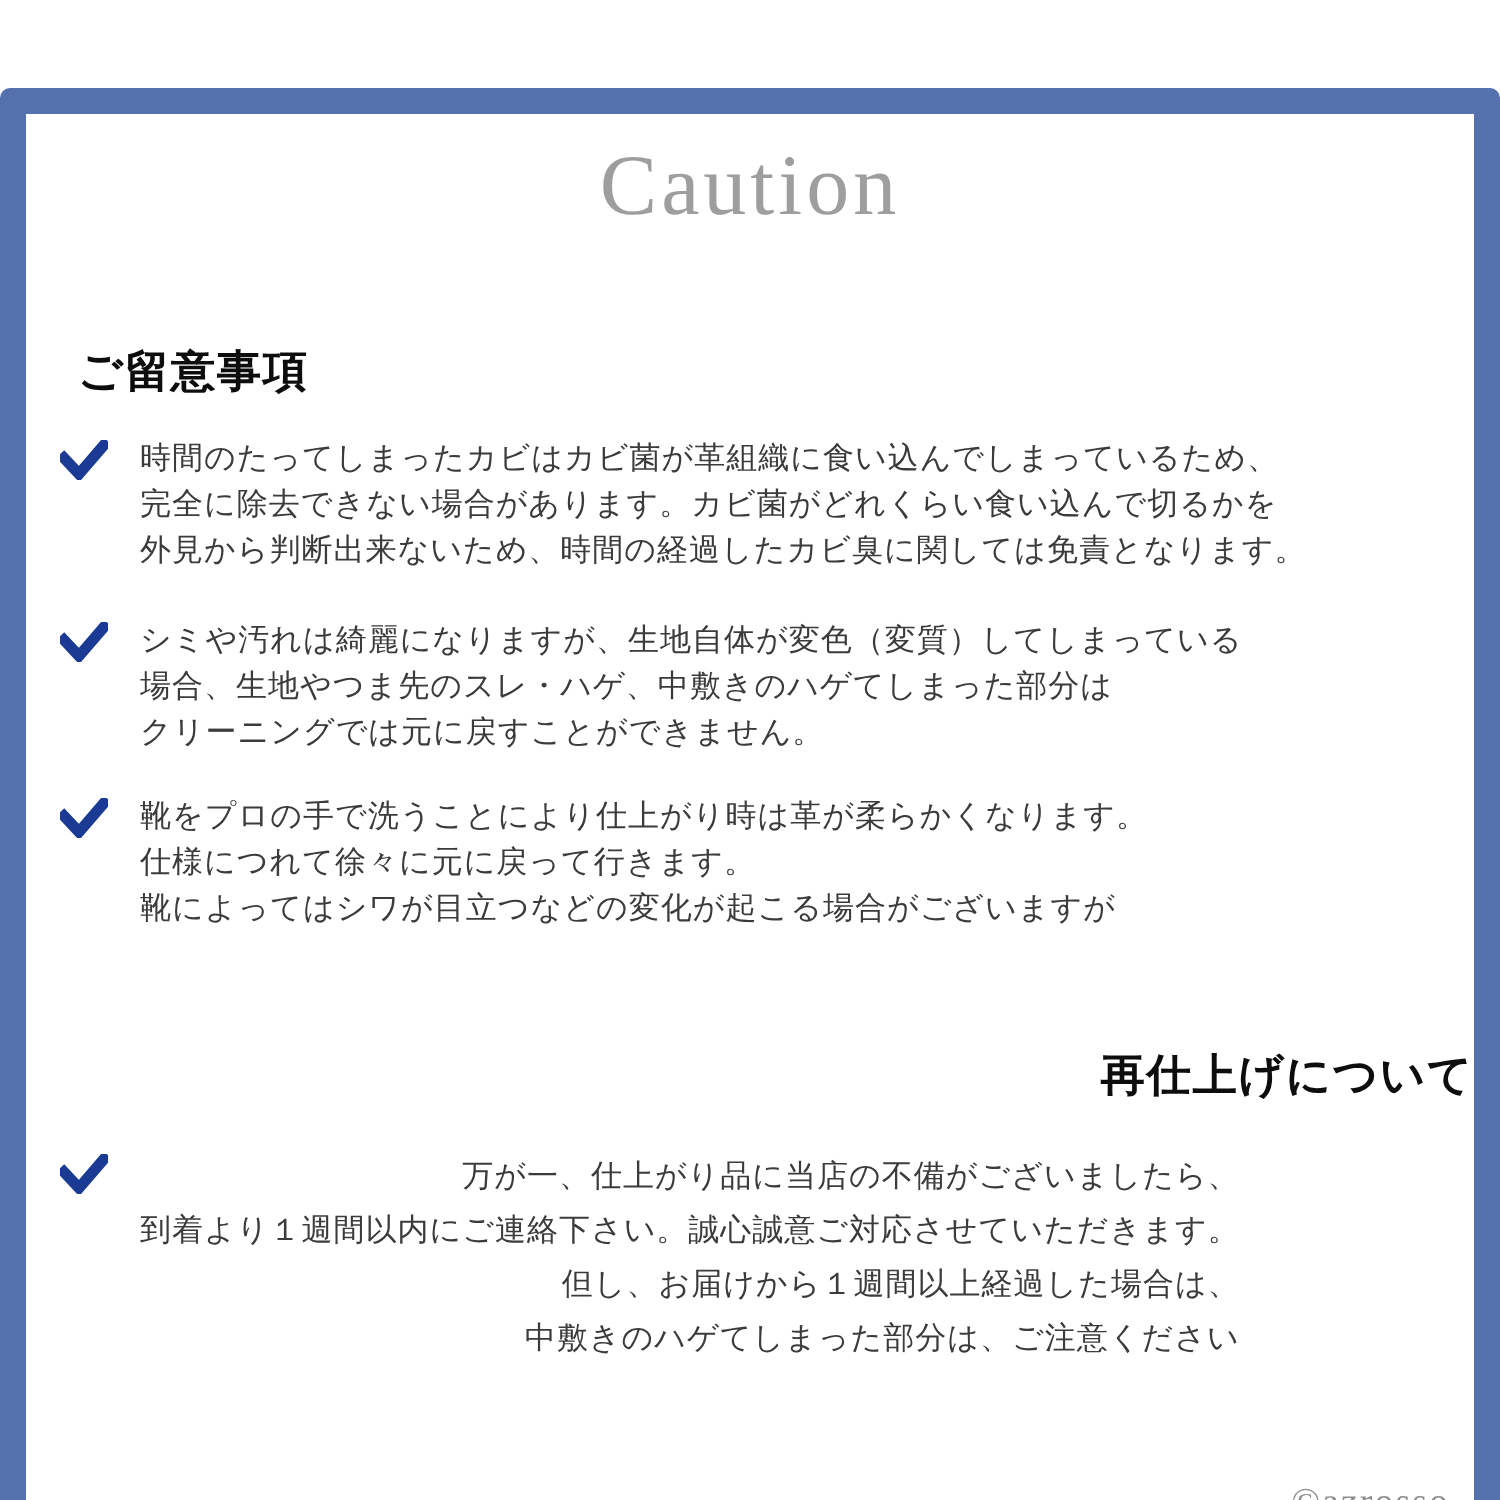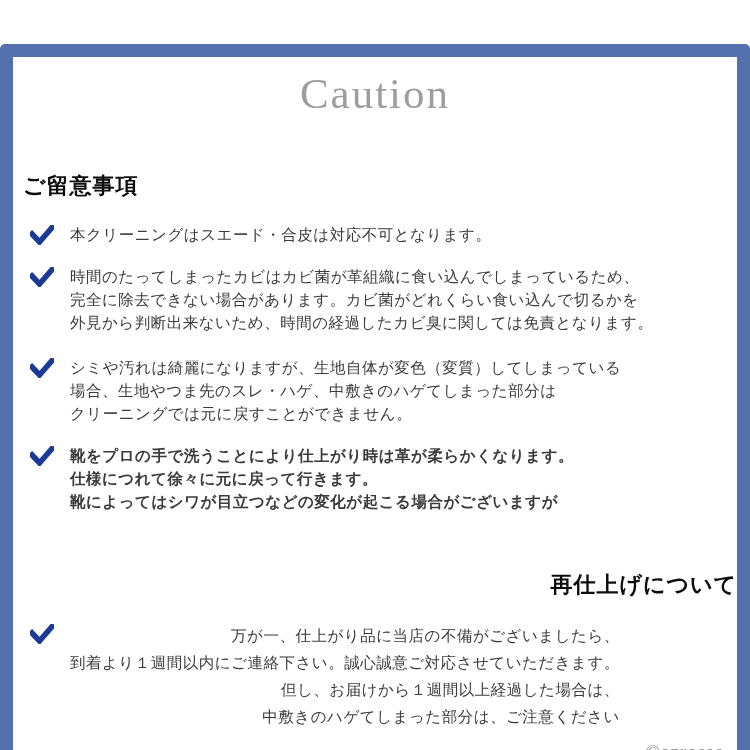--- a/index.html
+++ b/index.html
@@ -34,21 +34,21 @@
     text-align: center;
     font-family: "Liberation Serif", "DejaVu Serif", serif;
     font-weight: 400;
     font-size: 43px;
     line-height: 50px;
     letter-spacing: 2px;
     color: #9e9e9e;
   }
   .section-heading {
     margin: 0;
-    padding-left: 10px;
+    padding-left: 26px;
     font-size: 22px;
     line-height: 26px;
     font-weight: 700;
     color: #0d0d0d;
     letter-spacing: 1px;
   }
   .heading-1 { margin-top: 54px; }
   .heading-2 { margin-top: 59px; text-align: right; }
   .bullet {
     display: flex;
@@ -66,21 +66,21 @@
   .bullet-text {
     font-size: 15.5px;
     line-height: 23px;
     color: #3b3b3b;
     letter-spacing: 0.5px;
   }
   .bullet-text.loose { line-height: 27px; }
   .b1 { margin-top: 24px; }
   .b2 { margin-top: 22px; }
   .b3 { margin-top: 19px; }
-  .b4 { margin-top: 19px; font-weight: bold; }
+  .b4 { margin-top: 19px; }
   .b5 { margin-top: 24px; text-align: right; }
   .copyright {
     position: absolute;
     right: 12px;
     bottom: 18px;
     font-family: "Liberation Serif", "DejaVu Serif", serif;
     font-size: 19px;
     color: #8d8d8d;
     letter-spacing: 1px;
   }
@@ -89,28 +89,20 @@
 <body>
 
 <div class="page">
   <div class="frame"></div>
   <div class="content">
 
     <h1 class="caution-title">Caution</h1>
 
     <h2 class="section-heading heading-1">ご留意事項</h2>
 
-    <div class="bullet b1">
-      <svg class="check" viewBox="0 0 24 20" aria-hidden="true">
-        <path d="M2 9 L9.5 17 L22 2.5" fill="none" stroke="#1b3a94" stroke-width="5.5" stroke-linecap="square"></path>
-      </svg>
-      <div class="bullet-text">
-        <div>本クリーニングはスエード・合皮は対応不可となります。</div>
-      </div>
-    </div>
 
     <div class="bullet b3">
       <svg class="check" viewBox="0 0 24 20" aria-hidden="true">
         <path d="M2 9 L9.5 17 L22 2.5" fill="none" stroke="#1b3a94" stroke-width="5.5" stroke-linecap="square"></path>
       </svg>
       <div class="bullet-text">
         <div>時間のたってしまったカビはカビ菌が革組織に食い込んでしまっているため、</div>
         <div>完全に除去できない場合があります。カビ菌がどれくらい食い込んで切るかを</div>
         <div>外見から判断出来ないため、時間の経過したカビ臭に関しては免責となります。</div>
       </div>

